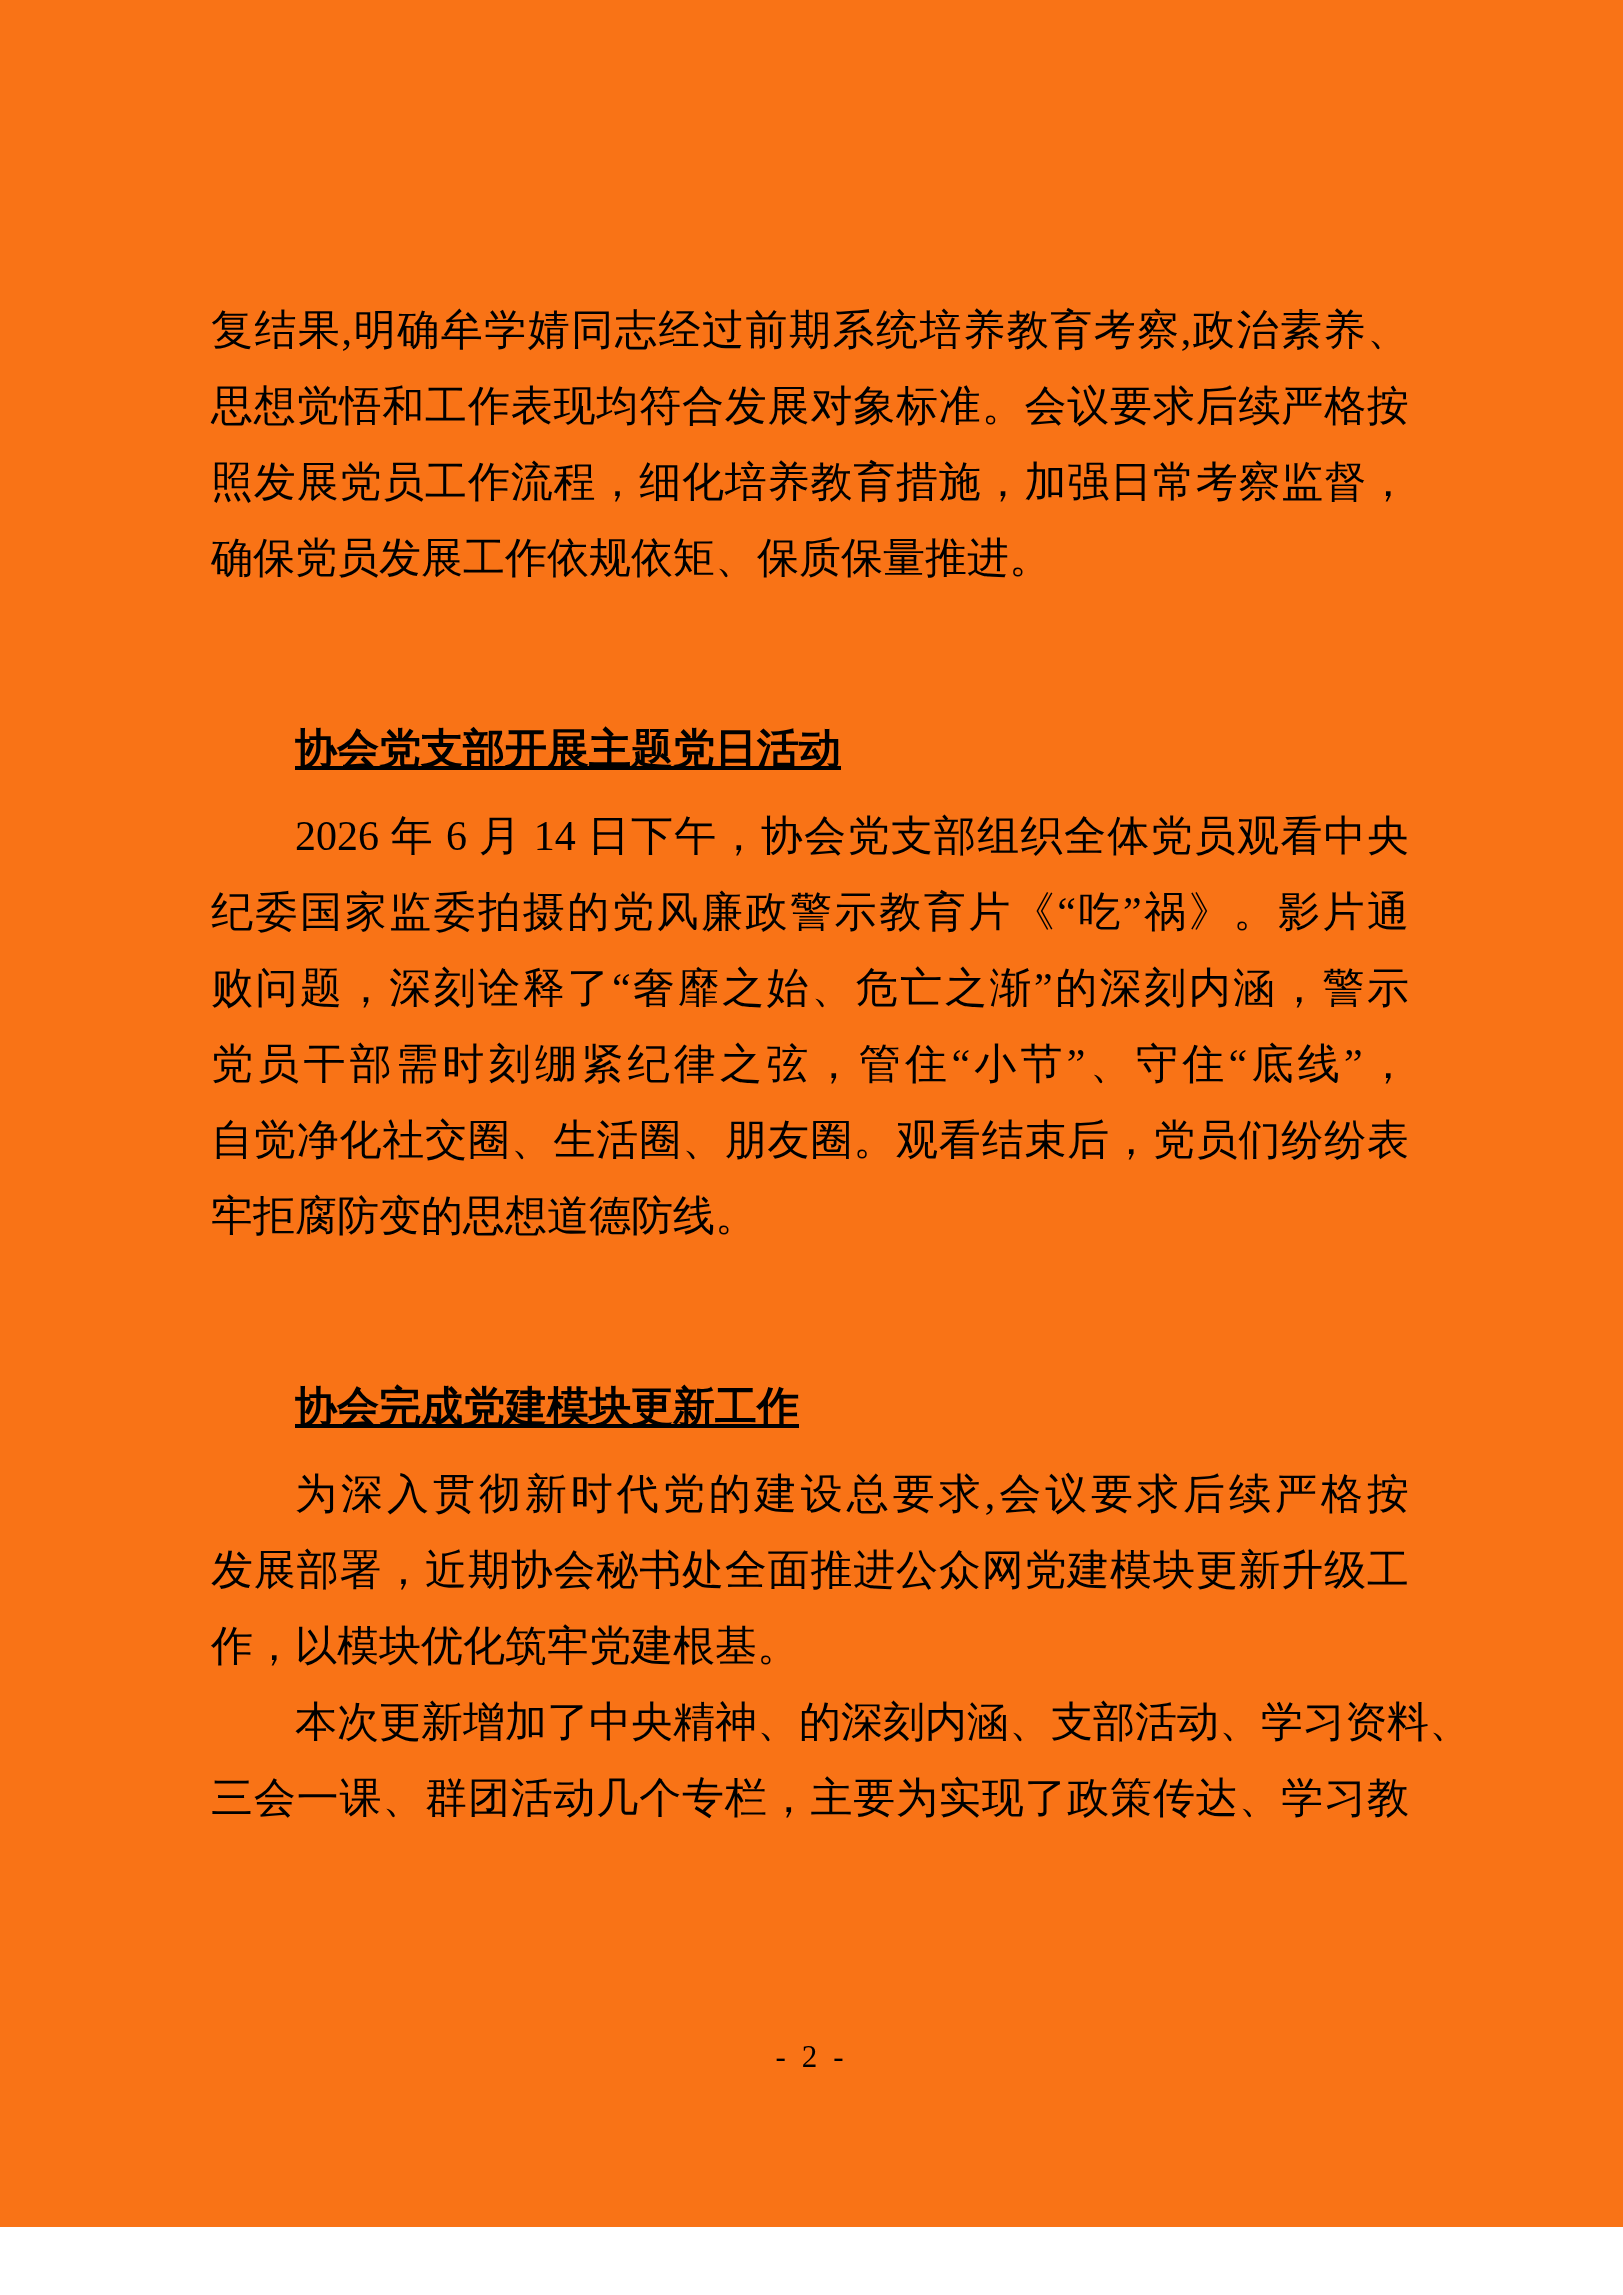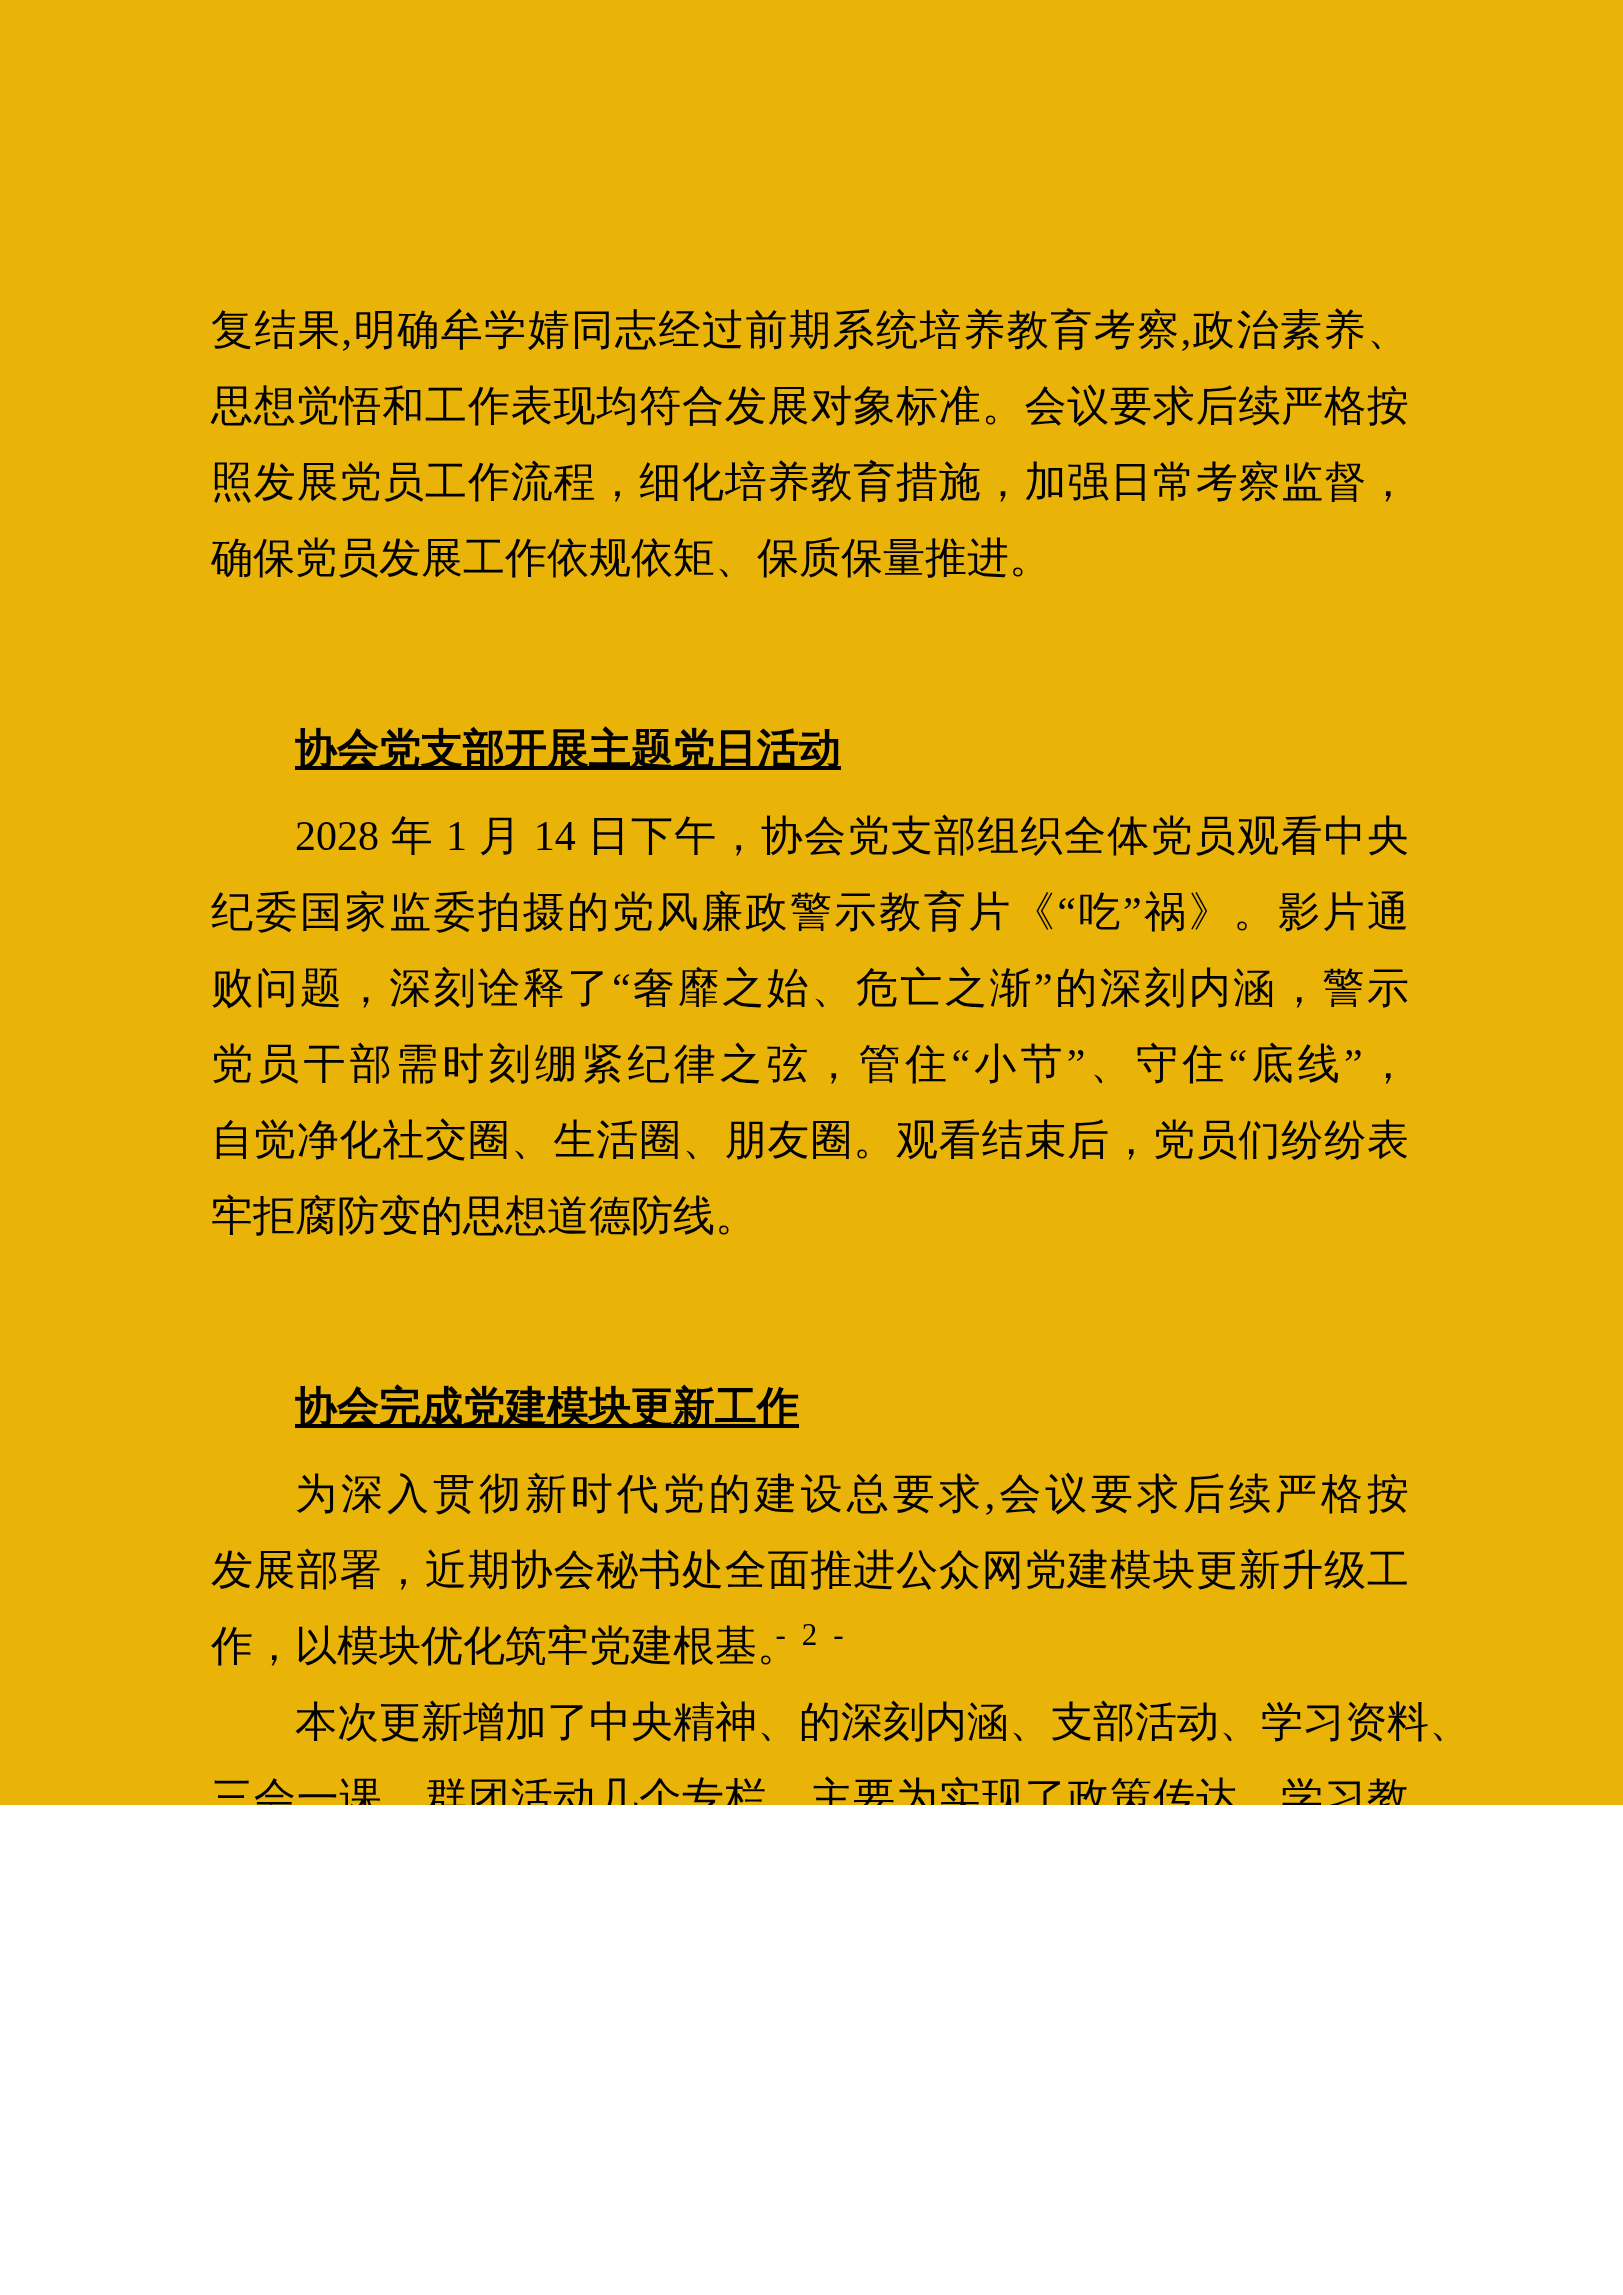--- a/index.html
+++ b/index.html
@@ -3,22 +3,22 @@
 <meta charset="utf-8">
 <style>
   html, body {
     margin: 0;
     padding: 0;
     background: #ffffff;
   }
   .page {
     position: relative;
     width: 1623px;
-    height: 1805px;
-    background: #eab308;
+    height: 2227px;
+    background: #f97316;
     overflow: hidden;
     font-family: "Liberation Serif", "DejaVu Serif", serif;
     color: #000000;
   }
   .content {
     position: absolute;
     left: 211px;
     right: 214px;
     top: 292px;
   }
@@ -73,21 +73,21 @@
 <div class="page">
   <div class="content">
 
     <p class="line">复结果,明确牟学婧同志经过前期系统培养教育考察,政治素养、</p>
     <p class="line">思想觉悟和工作表现均符合发展对象标准。会议要求后续严格按</p>
     <p class="line">照发展党员工作流程，细化培养教育措施，加强日常考察监督，</p>
     <p class="line last">确保党员发展工作依规依矩、保质保量推进。</p>
 
     <h3 class="heading">协会党支部开展主题党日活动</h3>
 
-    <p class="line indent">2028 年 1 月 14 日下午，协会党支部组织全体党员观看中央</p>
+    <p class="line indent">2026 年 6 月 14 日下午，协会党支部组织全体党员观看中央</p>
     <p class="line">纪委国家监委拍摄的党风廉政警示教育片《“吃”祸》。影片通</p>
     <p class="line">败问题，深刻诠释了“奢靡之始、危亡之渐”的深刻内涵，警示</p>
     <p class="line">党员干部需时刻绷紧纪律之弦，管住“小节”、守住“底线”，</p>
     <p class="line">自觉净化社交圈、生活圈、朋友圈。观看结束后，党员们纷纷表</p>
     <p class="line last">牢拒腐防变的思想道德防线。</p>
 
     <h3 class="heading">协会完成党建模块更新工作</h3>
 
     <p class="line indent">为深入贯彻新时代党的建设总要求,会议要求后续严格按</p>
     <p class="line">发展部署，近期协会秘书处全面推进公众网党建模块更新升级工</p>

